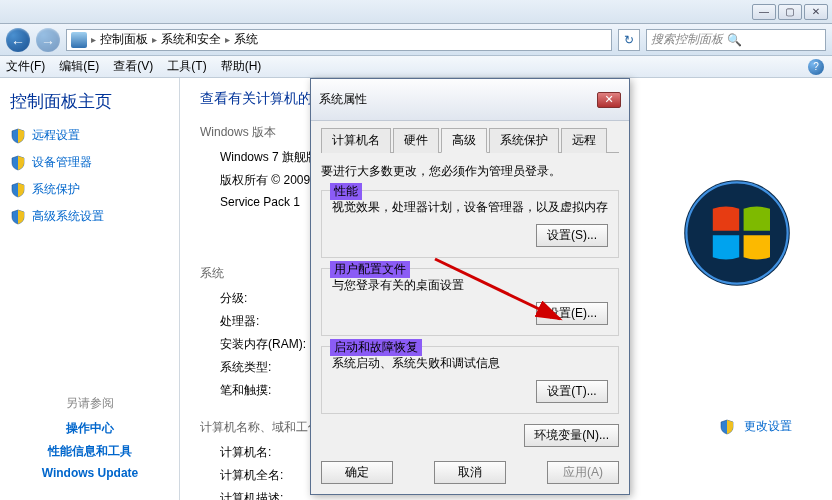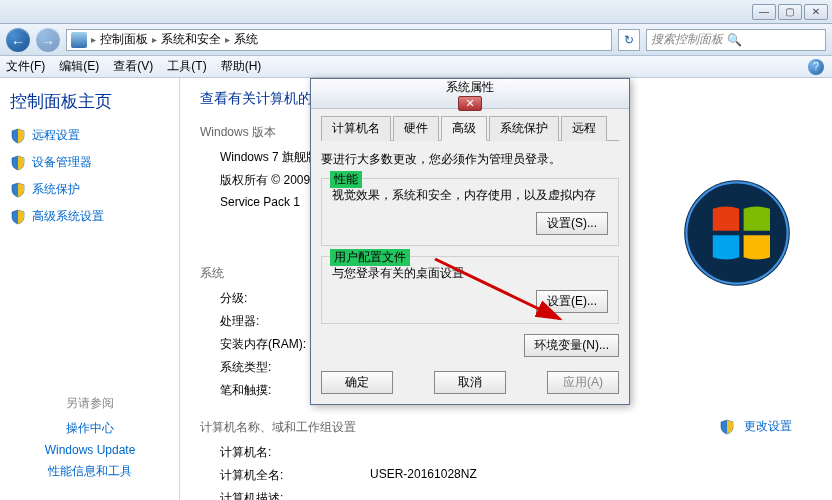--- a/index.html
+++ b/index.html
@@ -28,45 +28,45 @@
 
 
 .main { display: flex; height: 422px; }
 .sidebar { width: 180px; background: #fff; border-right: 1px solid #d0d8e0; padding: 12px 10px; }
 .sidebar-title { color: #003399; font-size: 17px; margin-bottom: 14px; }
 .side-link { display: flex; align-items: center; gap: 6px; margin-bottom: 10px; cursor: pointer; }
 .side-link span.txt { color: #0066cc; }
 .side-ico { width: 16px; height: 16px; display: flex; align-items: center; justify-content: center; font-size: 13px; }
 .see-also { position: absolute; bottom: 14px; left: 10px; width: 160px; text-align: center; }
 .see-also-title { color: #888; margin-bottom: 8px; }
-.see-link { color: #0066cc; cursor: pointer; margin-bottom: 6px; display: block; }
+.see-link { color: #0066cc; cursor: pointer; margin-bottom: 6px; display: block; font-weight: bold; }
 
 .content { flex: 1; padding: 12px 20px; background: #fff; position: relative; }
 .content h1 { color: #003399; font-size: 14px; font-weight: normal; margin-bottom: 16px; }
 .section-label { color: #666; margin-bottom: 8px; }
 .info-row { margin-left: 20px; margin-bottom: 6px; display: flex; }
 .info-label { width: 150px; color: #000; }
 .info-value { color: #000; }
 .win-logo { position: absolute; right: 40px; top: 100px; width: 110px; height: 110px; }
 .change-link { position: absolute; right: 40px; top: 340px; display: flex; align-items: center; gap: 9px; cursor: pointer; }
 .change-link .txt { color: #0066cc; }
 .shield { width: 16px; height: 16px; }
 
 
 .dialog { position: absolute; left: 310px; top: 78px; width: 320px; background: #f0f0f0; border: 1px solid #5a7090; box-shadow: 2px 2px 8px rgba(0,0,0,0.3); }
-.dlg-title { height: 30px; background: linear-gradient(#fdfdfe, #e0e6ef); border-bottom: 1px solid #c0c8d4; display: flex; align-items: center; padding: 0 8px; justify-content: space-between; flex-direction: column; }
+.dlg-title { height: 42px; background: linear-gradient(#fdfdfe, #e0e6ef); border-bottom: 1px solid #c0c8d4; display: flex; align-items: center; padding: 0 8px; justify-content: space-between; }
 .dlg-title-text { color: #000; }
 .dlg-close { width: 24px; height: 16px; background: linear-gradient(#e08080, #b03030); border: 1px solid #803030; border-radius: 2px; color: #fff; display: flex; align-items: center; justify-content: center; font-size: 11px; cursor: pointer; }
 .dlg-body { padding: 6px 10px 10px; }
 .tabs { display: flex; border-bottom: 1px solid #b0b0b0; margin-bottom: 10px; }
 .tab { padding: 3px 10px; border: 1px solid #b0b0b0; border-bottom: none; background: #eaeaea; margin-right: 2px; cursor: pointer; position: relative; top: 1px; }
 .tab.active { background: #f0f0f0; border-bottom: 1px solid #f0f0f0; }
 .dlg-note { margin: 4px 0 10px; color: #000; }
 .groupbox { border: 1px solid #d0d0d0; padding: 8px 10px 10px; margin-bottom: 10px; position: relative; }
-.groupbox-title { position: absolute; top: -8px; left: 8px; background: #22c55e; padding: 0 4px; color: #000; }
+.groupbox-title { position: absolute; top: -8px; left: 8px; background: #8b5cf6; padding: 0 4px; color: #000; }
 .groupbox-text { color: #000; margin-bottom: 8px; }
 .gb-btn-row { text-align: right; }
 .dlg-btn { padding: 2px 9px; border: 1px solid #888; background: linear-gradient(#fdfdfd, #e4e4e4); cursor: pointer; min-width: 72px; }
 .dlg-footer { text-align: right; padding-top: 6px; display: flex; justify-content: space-between; gap: 6px; }
 .dlg-btn.disabled { color: #888; }
 
 
 .arrow { position: absolute; left: 430px; top: 254px; width: 150px; height: 80px; pointer-events: none; }
 
 
@@ -145,22 +145,22 @@
             <path d="M8 1 L14 3 L14 8 Q14 13 8 15 Q2 13 2 8 L2 3 Z" fill="#3080d0" stroke="#104080" stroke-width="0.5"></path>
             <path d="M8 1 L14 3 L14 8 Q14 13 8 15 Z" fill="#f0c020"></path>
           </svg>
         </span>
         <span class="txt">高级系统设置</span>
       </div>
 
     <div class="see-also">
       <div class="see-also-title">另请参阅</div>
       <span class="see-link">操作中心</span>
+      <span class="see-link">性能信息和工具</span>
       <span class="see-link">Windows Update</span>
-      <span class="see-link">性能信息和工具</span>
     </div>
   </div>
 
   <div class="content">
     <h1>查看有关计算机的基本信息</h1>
     <div class="section-label">Windows 版本</div>
     <div class="info-row">
         <span class="info-label">Windows 7 旗舰版</span>
       </div>
     <div class="info-row">
@@ -238,30 +238,35 @@
       <div class="tab">计算机名</div>
       <div class="tab">硬件</div>
       <div class="tab active">高级</div>
       <div class="tab">系统保护</div>
       <div class="tab">远程</div>
     </div>
     <div class="dlg-note">要进行大多数更改，您必须作为管理员登录。</div>
 
     <div class="groupbox">
       <div class="groupbox-title">性能</div>
-      <div class="groupbox-text">视觉效果，系统和安全，内存使用，以及虚拟内存</div>
+      <div class="groupbox-text">视觉效果，处理器计划，设备管理器，以及虚拟内存</div>
       <div class="gb-btn-row"><button class="dlg-btn">设置(S)...</button></div>
     </div>
 
     <div class="groupbox">
       <div class="groupbox-title">用户配置文件</div>
       <div class="groupbox-text">与您登录有关的桌面设置</div>
       <div class="gb-btn-row"><button class="dlg-btn">设置(E)...</button></div>
     </div>
 
+    <div class="groupbox">
+      <div class="groupbox-title">启动和故障恢复</div>
+      <div class="groupbox-text">系统启动、系统失败和调试信息</div>
+      <div class="gb-btn-row"><button class="dlg-btn">设置(T)...</button></div>
+    </div>
 
     <div class="gb-btn-row" style="margin-bottom:8px"><button class="dlg-btn">环境变量(N)...</button></div>
 
     <div class="dlg-footer">
       <button class="dlg-btn">确定</button>
       <button class="dlg-btn">取消</button>
       <button class="dlg-btn disabled">应用(A)</button>
     </div>
   </div>
 </div>

